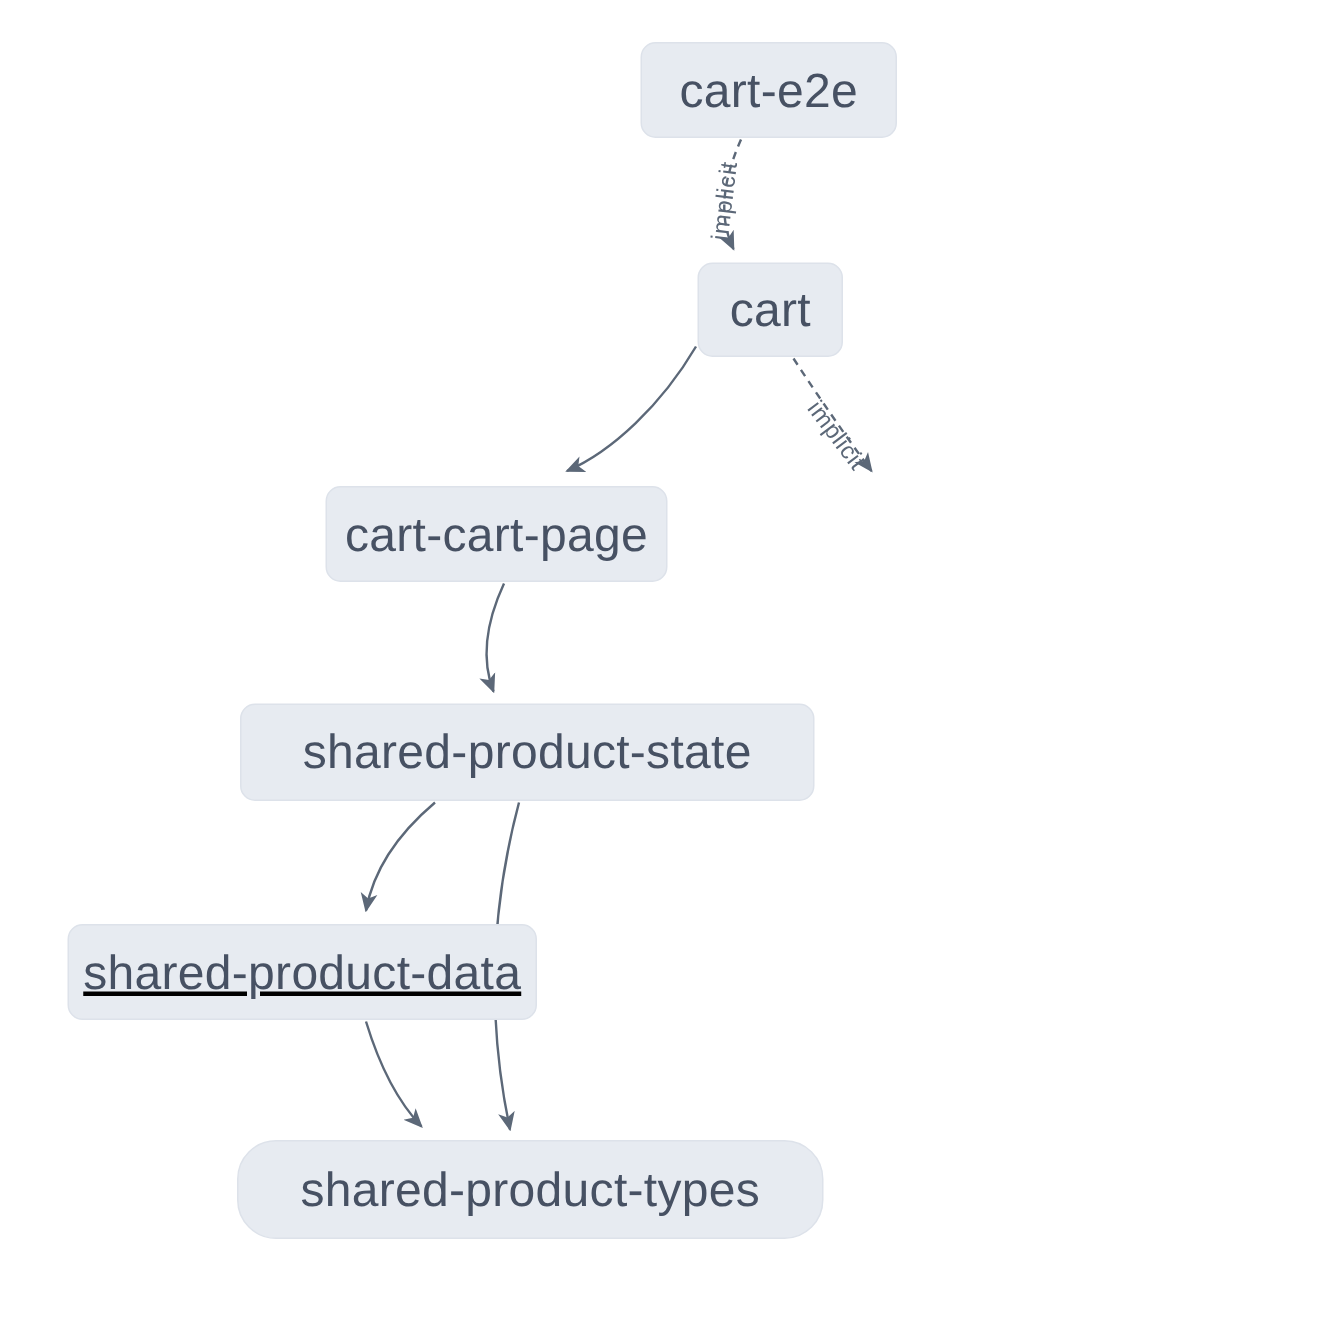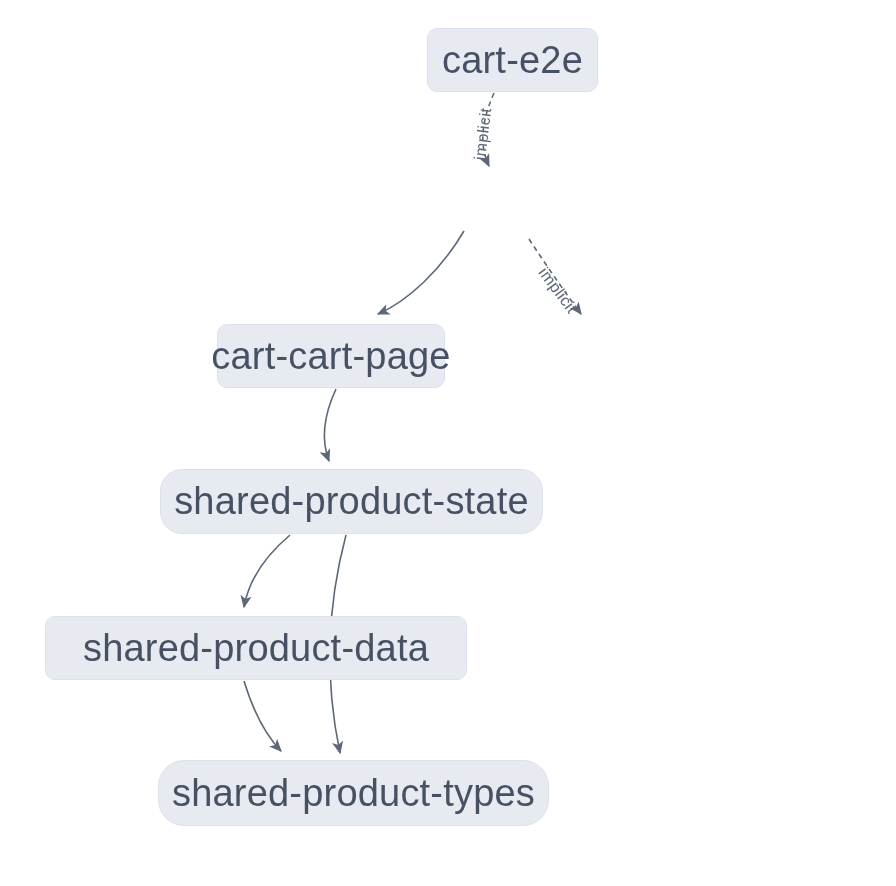--- a/index.html
+++ b/index.html
@@ -43,21 +43,21 @@
     box-sizing: border-box;
     background: #e7ebf1;
     border: 1px solid #dde2ea;
     border-radius: 10px;
     display: flex;
     align-items: center;
     justify-content: center;
     cursor: pointer;
   }
   .node-label {
-    font-size: 38px;
+    font-size: 32px;
     color: #475163;
     white-space: nowrap;
     letter-spacing: 0.2px;
   }
 </style>
 </head>
 <body>
 
 <div class="canvas">
 
@@ -96,31 +96,34 @@
 
     <g>
       <path class="edge-path" d="M 244 681 Q 258 727 281 751" marker-end="url(#arrow)"></path>
     </g>
   </svg>
 
   <div class="node" style="left:427px; top:28px; width:171px; height:64px;">
     <span class="node-label">cart-e2e</span>
   </div>
 
+  <div class="node" style="left:465px; top:175px; width:97px; height:63px;">
+    <span class="node-label">cart</span>
+  </div>
 
   <div class="node" style="left:217px; top:324px; width:228px; height:64px;">
     <span class="node-label">cart-cart-page</span>
   </div>
 
 
-  <div class="node" style="left:160px; top:469px; width:383px; height:65px;border-radius:22px;">
+  <div class="node" style="left:160px; top:469px; width:383px; height:65px;">
     <span class="node-label">shared-product-state</span>
   </div>
 
-  <div class="node" style="left:45px; top:616px; width:422px; height:64px;">
+  <div class="node" style="left:45px; top:616px; width:313px; height:64px;text-decoration:underline;">
     <span class="node-label">shared-product-data</span>
   </div>
 
   <div class="node" style="left:158px; top:760px; width:391px; height:66px;border-radius:26px;">
     <span class="node-label">shared-product-types</span>
   </div>
 
 </div>
 
 </body></html>

